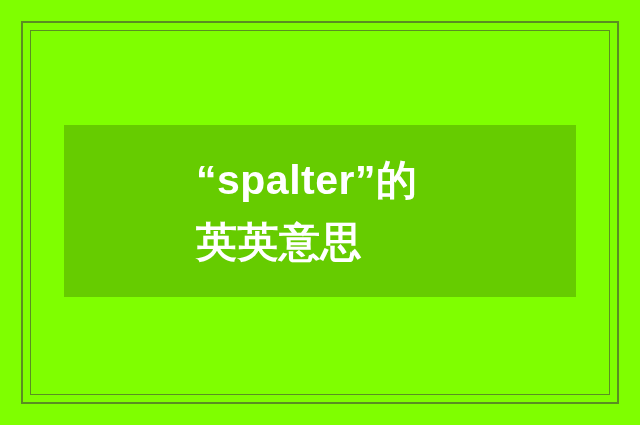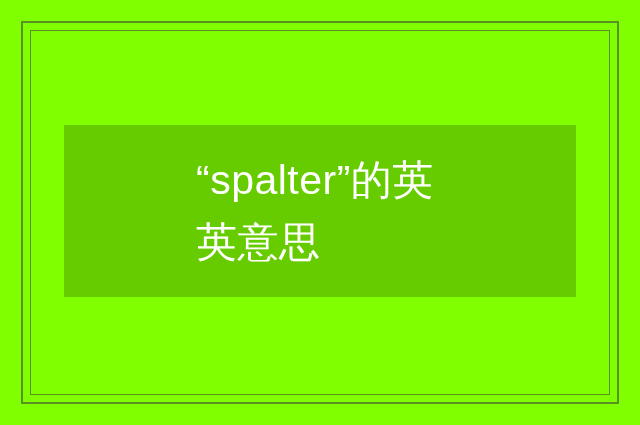--- a/index.html
+++ b/index.html
@@ -58,21 +58,21 @@
     display: flex;
     align-items: center;
     justify-content: center;
   }
 
   #title-text {
     width: 248px;
     margin: 16px;
     color: #ffffff;
     font-family: "Liberation Sans", "DejaVu Sans", sans-serif;
-    font-weight: normal;
+    font-weight: bold;
     font-size: 41px;
     line-height: 62px;
     letter-spacing: 0.5px;
     text-align: left;
     word-break: break-all;
     white-space: normal;
   }
 </style>
 </head>
 <body>

